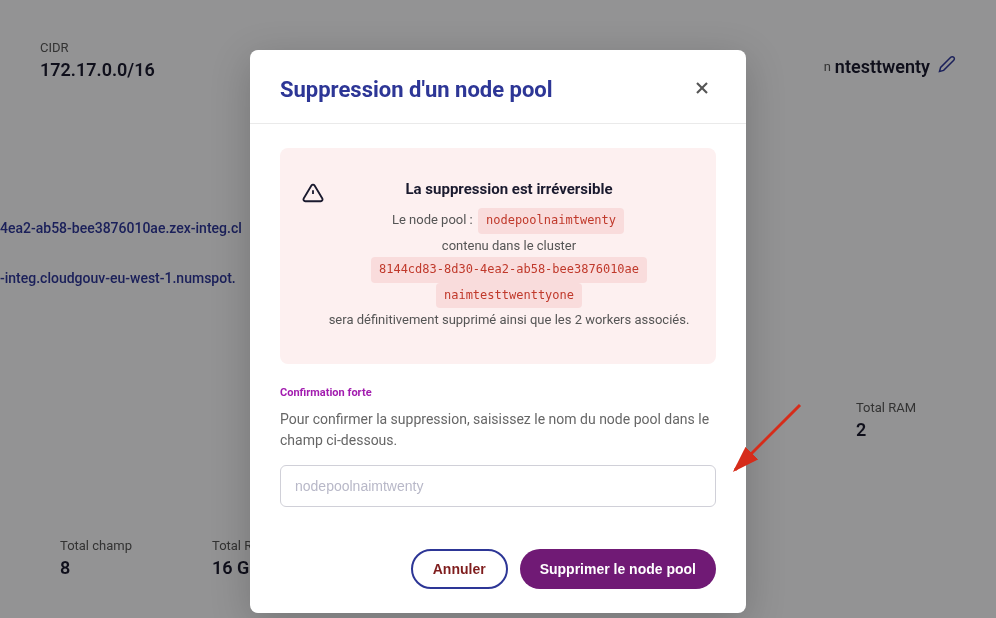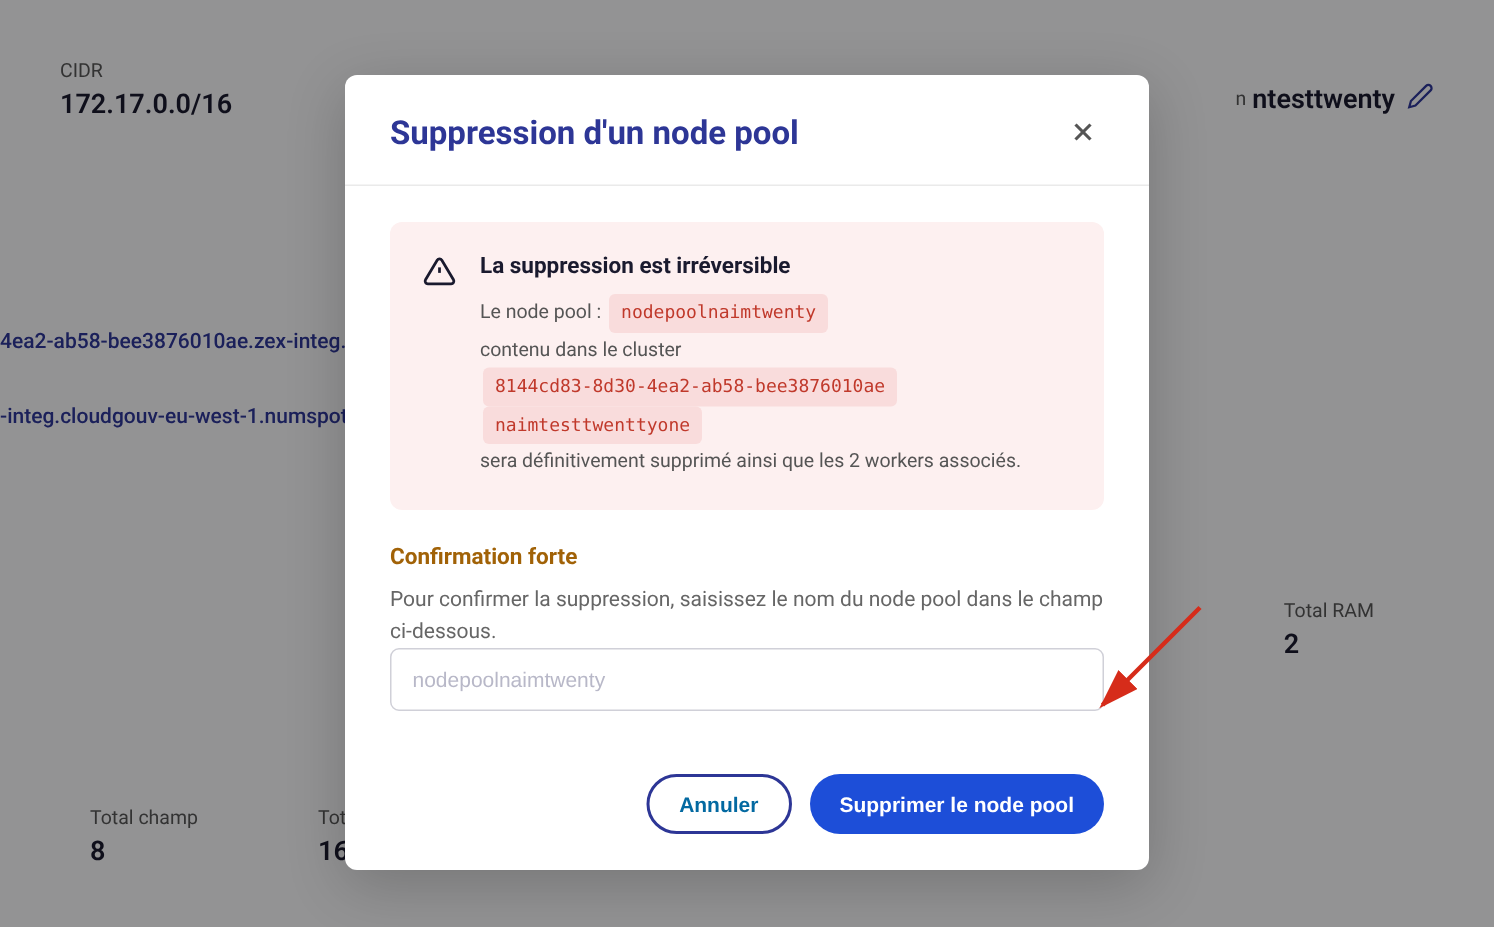--- a/index.html
+++ b/index.html
@@ -98,21 +98,21 @@
       background: rgba(0, 0, 0, 0.4);
       display: flex;
       align-items: flex-start;
       justify-content: center;
       padding-top: 50px;
     }
     
     
     .modal {
       background: #fff;
-      width: 536px;
+      width: 496px;
       border-radius: 8px;
       box-shadow: 0 10px 40px rgba(0,0,0,0.2);
       overflow: hidden;
     }
     
     .modal-header {
       display: flex;
       justify-content: space-between;
       align-items: center;
       padding: 24px 30px 18px 30px;
@@ -133,24 +133,24 @@
       color: #555;
     }
     
     .modal-body {
       padding: 24px 30px;
     }
     
     .warning-box {
       background: #fdf0f0;
       border-radius: 8px;
-      padding: 20px 22px;
+      padding: 32px 22px;
       margin-bottom: 22px;
       display: flex;
-      gap: 16px;
+      text-align: center;
     }
     
     .warning-icon {
       flex-shrink: 0;
       margin-top: 2px;
     }
     
     .warning-content {
       flex: 1;
     }
@@ -173,30 +173,31 @@
       background: #f9dcdc;
       color: #c0392b;
       padding: 2px 8px;
       border-radius: 4px;
       font-size: 12px;
       font-family: monospace;
       margin: 0 2px;
     }
     
     .confirm-section-title {
-      font-size: 15px;
+      font-size: 11px;
       font-weight: 700;
-      color: #a16207;
+      color: #a21caf;
       margin-bottom: 10px;
     }
     
     .confirm-text {
       font-size: 14px;
       color: #666;
       line-height: 1.5;
+      margin-bottom: 14px;
     }
     
     .confirm-input {
       width: 100%;
       padding: 12px 14px;
       border: 1px solid #d0d0d8;
       border-radius: 6px;
       font-size: 14px;
       color: #333;
     }
@@ -216,26 +217,26 @@
       padding: 10px 20px;
       border-radius: 22px;
       font-size: 14px;
       font-weight: 600;
       cursor: pointer;
       border: none;
     }
     
     .btn-secondary {
       background: #fff;
-      color: #0369a1;
+      color: #7f1d1d;
       border: 2px solid #2d3696;
     }
     
     .btn-danger {
-      background: #1d4ed8;
+      background: #701a75;
       color: #fff;
     }
     
     
     .arrow-annotation {
       position: absolute;
       pointer-events: none;
     }
     
     .pencil-icon {

